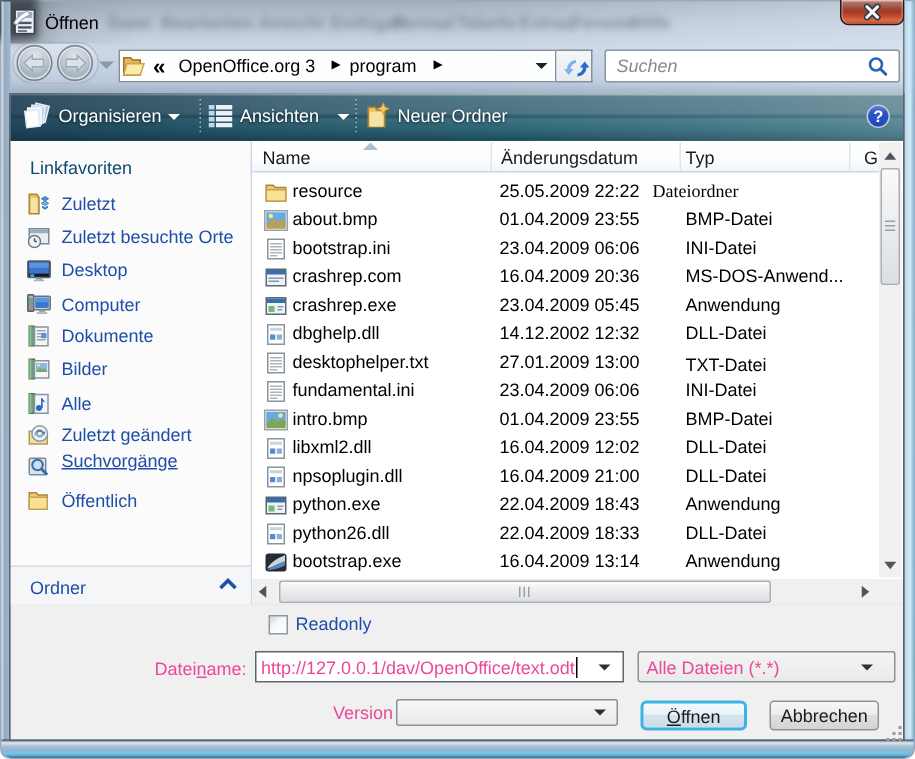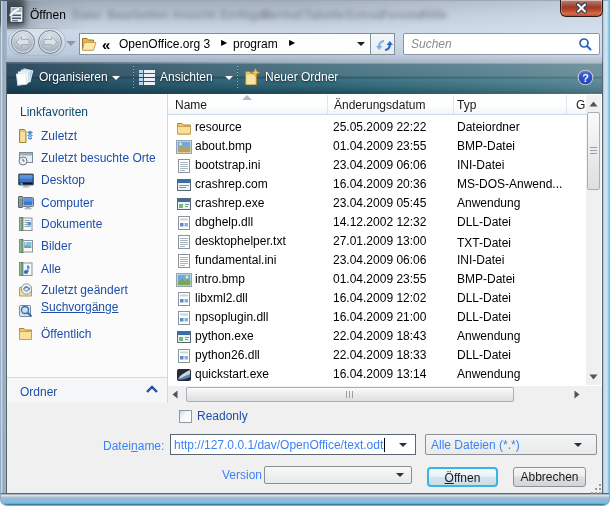--- a/index.html
+++ b/index.html
@@ -58,21 +58,21 @@
 .hsep { position:absolute; top:95px; width:1px; height:19px; background:#dce6ef; }
 .htext { position:absolute; top:98px; color:#1a1a1a; }
 .row { position:absolute; color:#000; white-space:nowrap; }
 .fic { position:absolute; left:176px; width:16px; height:16px; }
 
 .sbtrack { background:#f0f0f0; }
 .sbbtn { position:absolute; background:linear-gradient(to bottom,#fafafa,#dcdee0); border:1px solid #a9afb5; border-radius:2px; }
 
 #bottom { left:7px; top:403px; width:595px; height:90px; background:#f0f0f0; }
 #innerline { left:6px; top:62px; width:597px; height:432px; border:1px solid #5a646e; border-top:none; pointer-events:none; }
-.lbl { position:absolute; color:#3b82f6; }
+.lbl { position:absolute; color:#ec4899; }
 #checkbox { left:179px; top:410px; width:13px; height:13px; background:linear-gradient(135deg,#cdd5dc,#f4f7f9 40%,#fff); border:1px solid #8e99a4; }
 #fncombo { left:170px; top:434px; width:246px; height:21px; background:#fff; border:1px solid #5c6670; }
 #ftcombo { left:425px; top:434px; width:172px; height:21px; background:linear-gradient(to bottom,#f4f4f4,#e9eaea); border:1px solid #8a9097; border-radius:2px; }
 #vcombo  { left:264px; top:466px; width:148px; height:18px; background:linear-gradient(to bottom,#f8f8f8,#e8e9e9); border:1px solid #8a9097; border-radius:2px; }
 .cdrop { position:absolute; width:0; height:0; border-left:4px solid transparent; border-right:4px solid transparent; border-top:4px solid #2c3138; }
 #okbtn { left:427px; top:467px; width:71px; height:20px; border:2px solid #3bb3e3; border-radius:4px;
   background:linear-gradient(to bottom,#f4fafd 0,#e9f3f9 45%,#d4e4ee 50%,#cbdde9 100%); }
 #cancelbtn { left:513px; top:467px; width:73px; height:20px; border:1px solid #8e9296; border-radius:3px;
   background:linear-gradient(to bottom,#f6f6f6 0,#ededed 45%,#dddfe0 50%,#d2d4d6 100%); }
 .btntext { position:absolute; width:100%; text-align:center; top:2px; color:#1a1a1a; }
@@ -235,21 +235,21 @@
 <div class="hsep" style="left:327px;"></div>
 <div class="hsep" style="left:453px;"></div>
 <div class="hsep" style="left:566px;"></div>
 <svg class="abs" style="left:241px; top:95px;" width="12" height="6" viewBox="0 0 12 6">
     <path d="M6 0 L11 5 L1 5 Z" fill="#aebecb"></path>
   </svg>
 
 <div id="rows">
 <span class="row" style="left:195px; top:120px;">resource</span>
     <span class="row" style="left:333px; top:120px;">25.05.2009 22:22</span>
-    <span class="row" style="left:457px; top:120px;">Dateiordner</span>
+    <span class="row" style="left:435px; top:120px;font-family:Liberation Serif, serif;">Dateiordner</span>
 <span class="row" style="left:195px; top:139px;">about.bmp</span>
     <span class="row" style="left:333px; top:139px;">01.04.2009 23:55</span>
     <span class="row" style="left:457px; top:139px;">BMP-Datei</span>
 <span class="row" style="left:195px; top:158px;">bootstrap.ini</span>
     <span class="row" style="left:333px; top:158px;">23.04.2009 06:06</span>
     <span class="row" style="left:457px; top:158px;">INI-Datei</span>
 <span class="row" style="left:195px; top:177px;">crashrep.com</span>
     <span class="row" style="left:333px; top:177px;">16.04.2009 20:36</span>
     <span class="row" style="left:457px; top:177px;">MS-DOS-Anwend...</span>
 <span class="row" style="left:195px; top:196px;">crashrep.exe</span>
@@ -272,21 +272,21 @@
     <span class="row" style="left:457px; top:291px;">DLL-Datei</span>
 <span class="row" style="left:195px; top:310px;">npsoplugin.dll</span>
     <span class="row" style="left:333px; top:310px;">16.04.2009 21:00</span>
     <span class="row" style="left:457px; top:310px;">DLL-Datei</span>
 <span class="row" style="left:195px; top:329px;">python.exe</span>
     <span class="row" style="left:333px; top:329px;">22.04.2009 18:43</span>
     <span class="row" style="left:457px; top:329px;">Anwendung</span>
 <span class="row" style="left:195px; top:348px;">python26.dll</span>
     <span class="row" style="left:333px; top:348px;">22.04.2009 18:33</span>
     <span class="row" style="left:457px; top:348px;">DLL-Datei</span>
-<span class="row" style="left:195px; top:367px;">quickstart.exe</span>
+<span class="row" style="left:195px; top:367px;">bootstrap.exe</span>
     <span class="row" style="left:333px; top:367px;">16.04.2009 13:14</span>
     <span class="row" style="left:457px; top:367px;">Anwendung</span>
 </div>
 
 <svg class="fic" style="top:120px;" viewBox="0 0 16 16">
     <path d="M1.5 3.5 L6 3.5 L7.5 5 L14.5 5 L14.5 14 L1.5 14 Z" fill="#f0c96c" stroke="#a98538"></path>
     <path d="M1.5 6.5 L14.5 6.5 L14.5 14 L1.5 14 Z" fill="#fadf96" stroke="#c8a353"></path>
   </svg>
 <svg class="fic" style="top:139px;" viewBox="0 0 16 16">
     <rect x="0.5" y="1.5" width="15" height="13" fill="#f8f9fa" stroke="#98a2aa"></rect>

